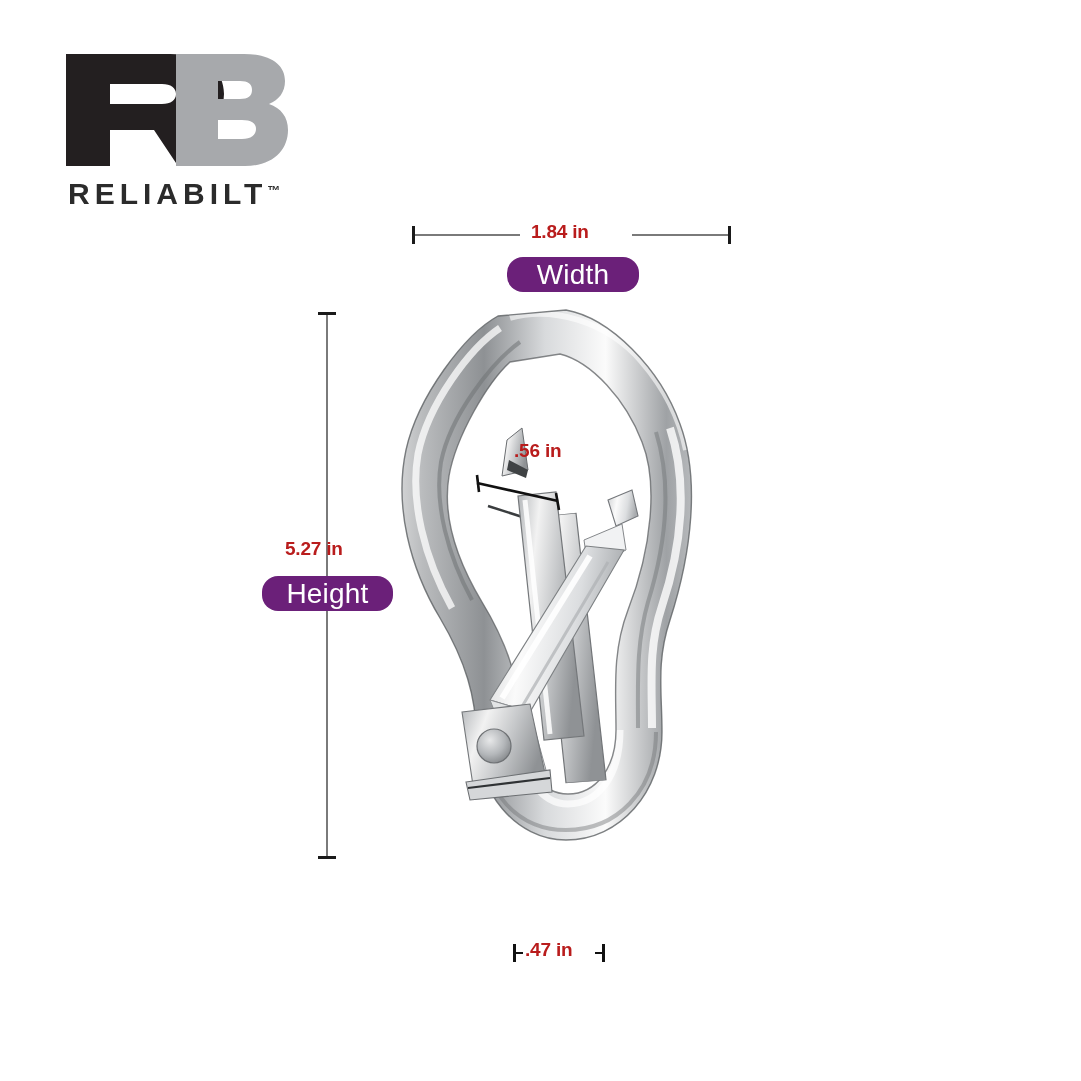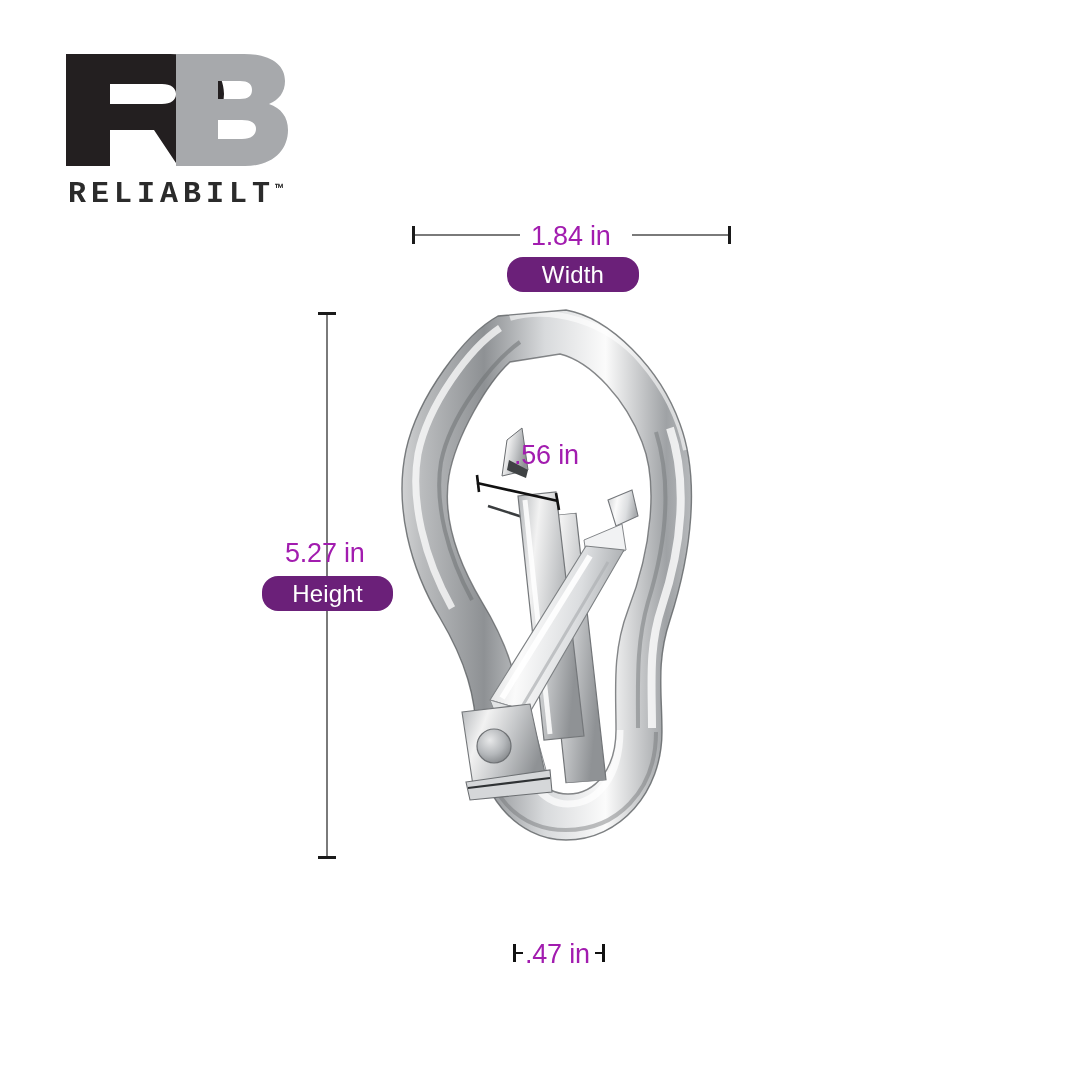--- a/index.html
+++ b/index.html
@@ -18,21 +18,20 @@
     overflow: hidden;
   }
 
   
   #logo {
     position: absolute;
     left: 66px;
     top: 54px;
     width: 260px;
     height: 165px;
-    font-family: Liberation Mono, monospace;
   }
   #logo-mark {
     position: absolute;
     left: 0;
     top: 0;
     width: 222px;
     height: 112px;
   }
   #logo-wordmark {
     position: absolute;
@@ -48,32 +47,32 @@
   #logo-tm {
     font-size: 13px;
     letter-spacing: 0;
     vertical-align: 9px;
     font-weight: bold;
   }
 
   
   .dim-text {
     position: absolute;
-    font-size: 27px;
-    font-weight: normal;
-    color: #a21caf;
+    font-size: 19px;
+    font-weight: bold;
+    color: #b91c1c;
     white-space: nowrap;
     letter-spacing: -0.2px;
   }
 
   
   .badge {
     position: absolute;
     color: #ffffff;
-    font-size: 24px;
+    font-size: 28px;
     font-weight: normal;
     text-align: center;
     line-height: 35px;
     white-space: nowrap;
     letter-spacing: 0.2px;
     border-radius: 16px;
   }
 
   
   .rule-h {

